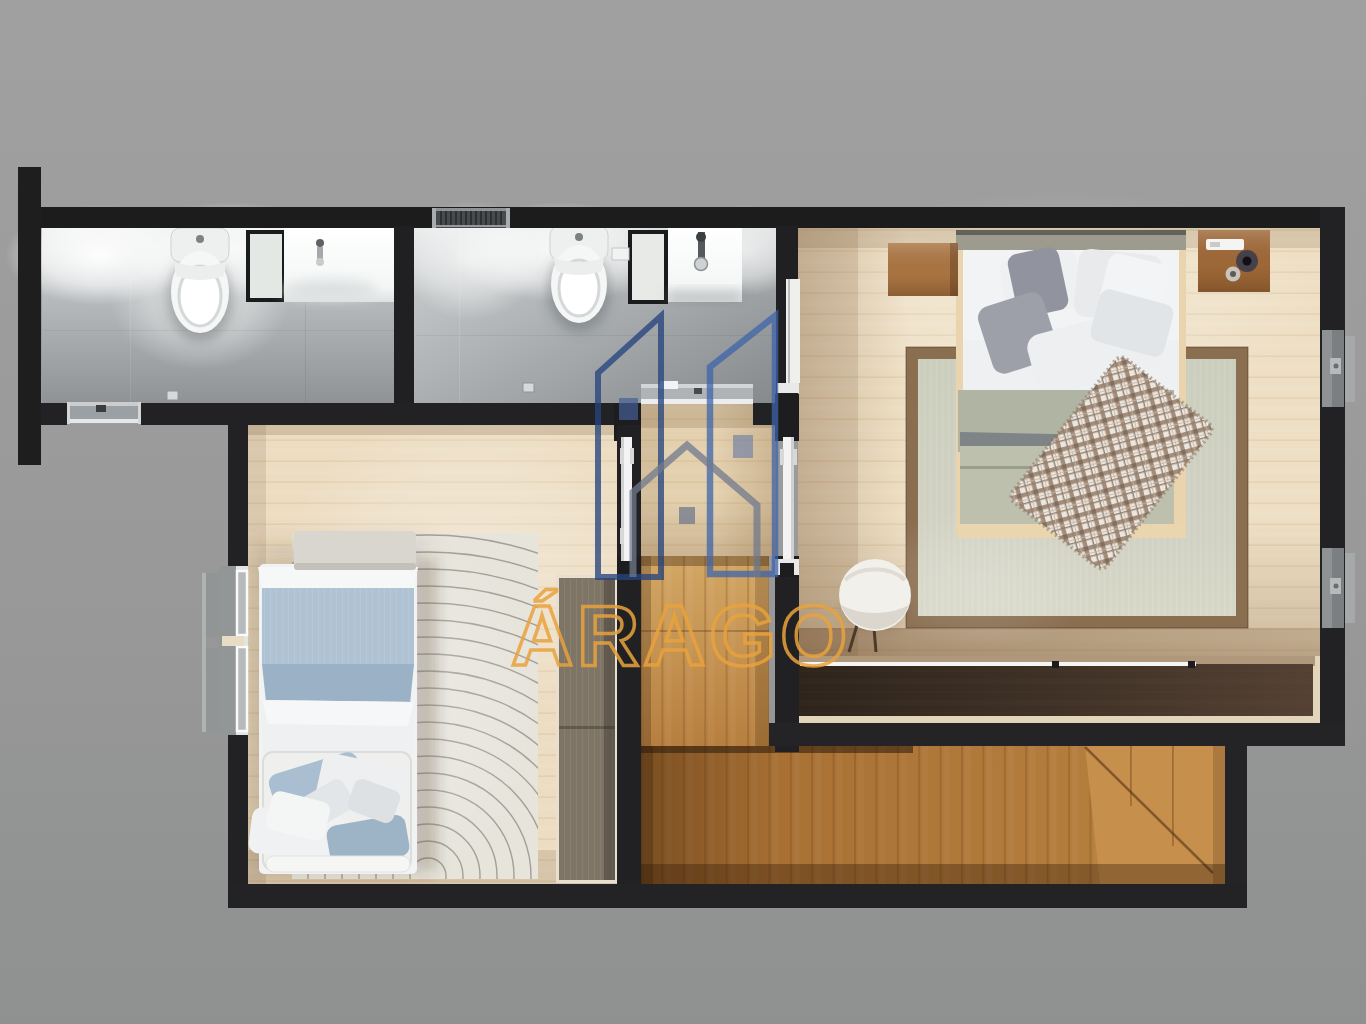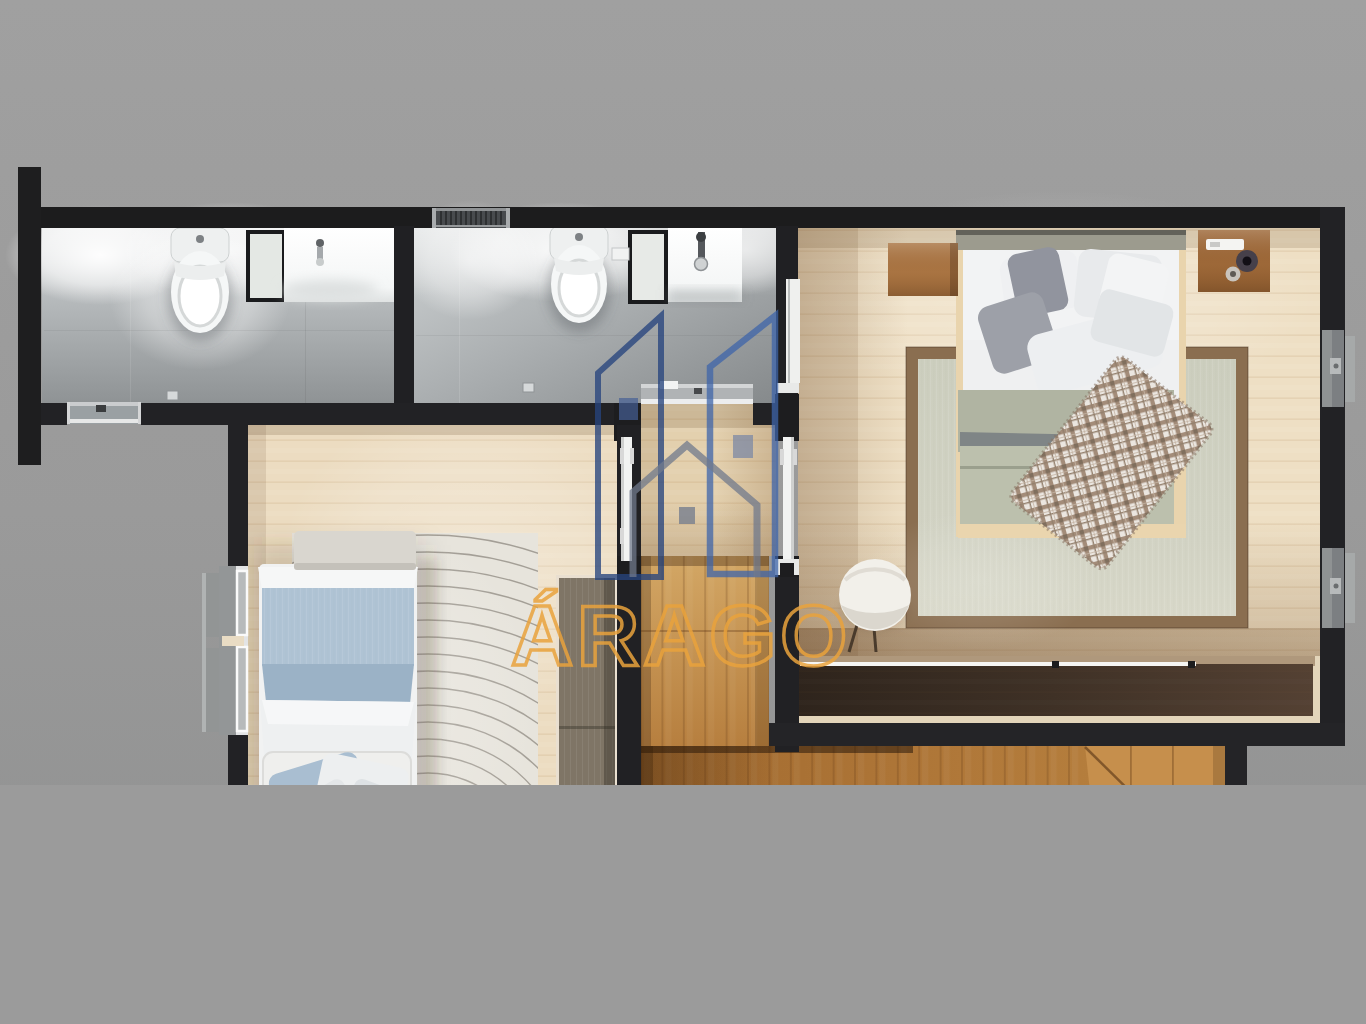--- a/index.html
+++ b/index.html
@@ -1,16 +1,16 @@
 <!DOCTYPE html>
 <html><head>
 <meta charset="utf-8">
 <style>
 html,body{margin:0;padding:0;background:#9b9b9b;}
-#c{position:relative;width:1366px;height:785px;overflow:hidden;font-family:"Liberation Sans",sans-serif;}
+#c{position:relative;width:1366px;height:1024px;overflow:hidden;font-family:"Liberation Sans",sans-serif;}
 svg{display:block}
 </style>
 </head>
 <body>
 <div id="c">
 <svg width="1366" height="1024" viewBox="0 0 1366 1024">
 <defs>
 <linearGradient id="bgG" x1="0" y1="0" x2="0" y2="1">
  <stop offset="0" stop-color="#a0a0a0"></stop>
           <stop offset="0.5" stop-color="#9a9a9a"></stop>

